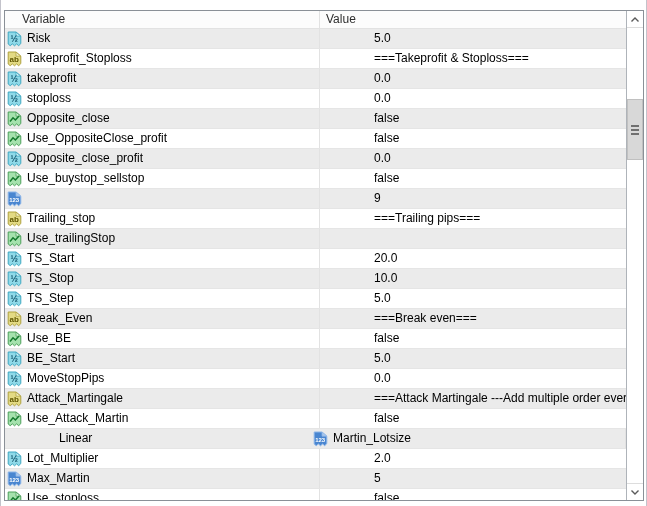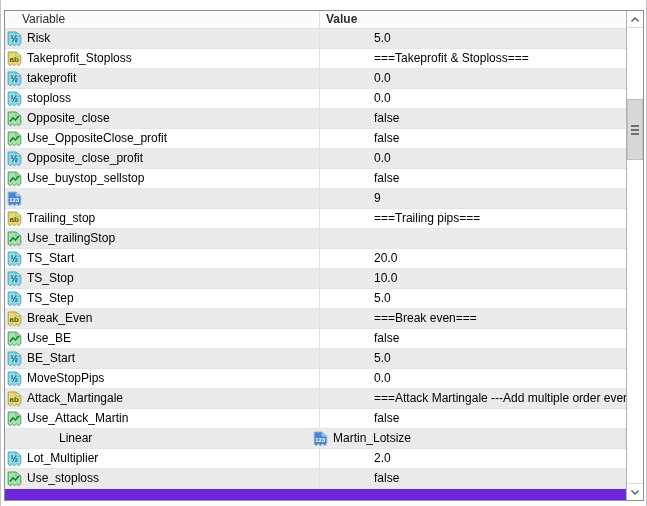--- a/index.html
+++ b/index.html
@@ -7,29 +7,29 @@
     width:647px; height:506px; position:relative; overflow:hidden;
     background:#ffffff; font-family:"Liberation Sans", sans-serif;
     font-size:12px; color:#000;
   }
   .edge { position:absolute; top:0; bottom:0; width:1px; background:#c3c3cb; }
   .edge.left { left:0; }
   .edge.right { right:0; }
 
   .param-table {
     position:absolute; left:4px; top:10px; width:640px; height:491px;
-    box-sizing:border-box; border:1px solid #8a9097; background:#6d28d9;
+    box-sizing:border-box; border:1px solid #8a9097; background:#fef9c3;
   }
   .thead {
     display:flex; height:18px; box-sizing:border-box;
     background:#fcfcfc; border-bottom:1px solid #e2e2e2; color:#2e2e2e;
   }
   .hcell { box-sizing:border-box; line-height:17px; white-space:nowrap; }
   .hcell.variable { width:315px; border-right:1px solid #e2e2e2; padding-left:17px; }
-  .hcell.value { flex:1; padding-left:6px;font-weight:bold; }
+  .hcell.value { flex:1; padding-left:6px; }
 
   .rows-viewport {
     position:absolute; left:0; top:18px; right:17px; bottom:0; overflow:hidden;
   }
   .row {
     display:flex; height:20px; box-sizing:border-box;
     border-bottom:1px solid #e5e5e5; background:#ffffff;
   }
   .row:nth-child(odd) { background:#ebebeb; }
   .cell { box-sizing:border-box; display:flex; align-items:center; overflow:hidden; }
@@ -411,20 +411,35 @@
               <text x="7.2" y="10.8" text-anchor="middle" font-family="Liberation Sans, sans-serif" font-size="9" font-weight="bold" fill="#0d4f66">½</text>
             </svg>
           </span>
       <span class="var-text">Lot_Multiplier</span>
     </div>
     <div class="cell val-cell">
       <span class="val-text">2.0</span>
     </div>
   </div>
 
+  <div class="row">
+    <div class="cell var-cell">
+      <span class="type-icon">
+            <svg width="15" height="16" viewBox="0 0 15 16">
+              <path d="M1.2 1 H9 L13.8 5.2 V12.6 L11.7 14.7 L9.6 12.9 L7.5 14.8 L5.4 12.9 L3.2 14.7 L1.2 13 Z" fill="#4a86d0" stroke="#8ab4e8" stroke-width="1"></path>
+              <path d="M9 1 L9 5.2 L13.8 5.2 Z" fill="rgba(255,255,255,0.55)" stroke="#8ab4e8" stroke-width="0.8"></path>
+              <text x="7.2" y="10.8" text-anchor="middle" font-family="Liberation Sans, sans-serif" font-size="6" font-weight="bold" fill="#ffffff">123</text>
+            </svg>
+          </span>
+      <span class="var-text">Max_Martin</span>
+    </div>
+    <div class="cell val-cell">
+      <span class="val-text">5</span>
+    </div>
+  </div>
 
   <div class="row">
     <div class="cell var-cell">
       <span class="type-icon">
             <svg width="15" height="16" viewBox="0 0 15 16">
               <path d="M1.2 1 H9 L13.8 5.2 V12.6 L11.7 14.7 L9.6 12.9 L7.5 14.8 L5.4 12.9 L3.2 14.7 L1.2 13 Z" fill="#a5e2ad" stroke="#4ca05a" stroke-width="1"></path>
               <path d="M9 1 L9 5.2 L13.8 5.2 Z" fill="rgba(255,255,255,0.55)" stroke="#4ca05a" stroke-width="0.8"></path>
               <polyline points="3,10.5 6,6.8 8.4,9 12,4.9" fill="none" stroke="#157a2e" stroke-width="1.5"></polyline>
             </svg>
           </span>

